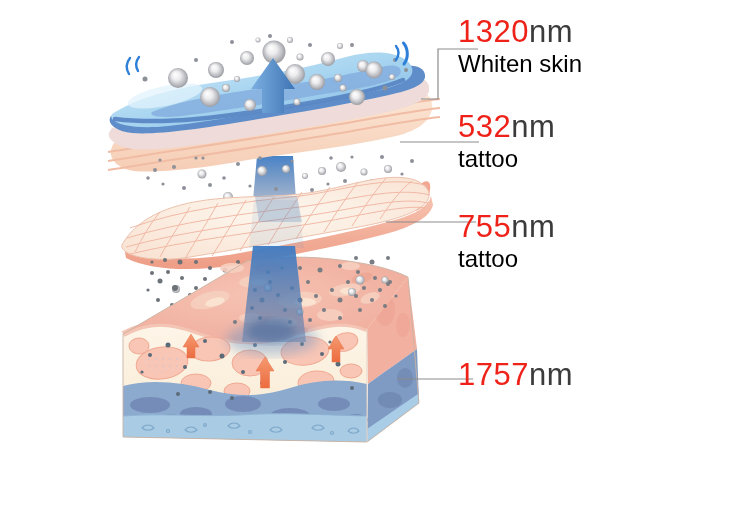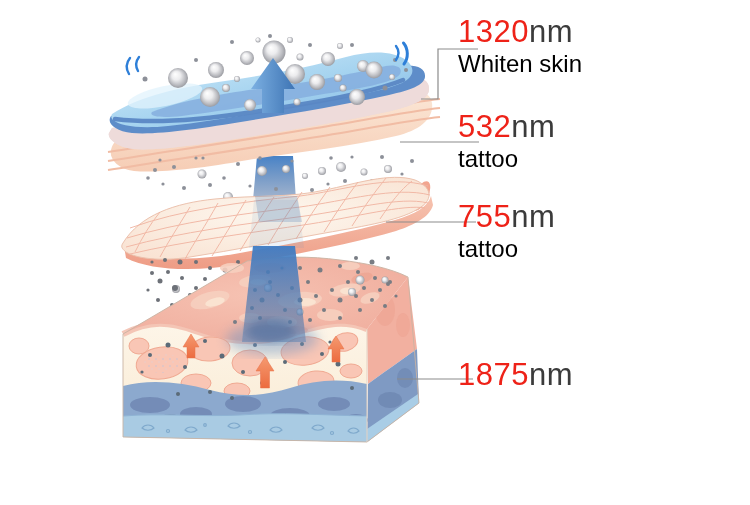--- a/index.html
+++ b/index.html
@@ -3,21 +3,21 @@
 <meta charset="utf-8">
 <style>
   html,body{margin:0;padding:0;background:#fff;}
   .stage{position:relative;width:750px;height:505px;background:#fff;overflow:hidden;
          font-family:"Liberation Sans",sans-serif;}
   .stage svg{position:absolute;left:0;top:0;}
   .label{position:absolute;left:458px;width:164px;text-align:left;}
   .wavelength{font-size:31px;line-height:37px;color:#3b3b3b;letter-spacing:.5px;white-space:nowrap;}
   .wavelength .num{color:#ee2218;}
   .desc{font-size:24px;line-height:28px;color:#000000;white-space:nowrap;}
-  .l1{top:13px;} .l2{top:108px;} .l3{top:198px;} .l4{top:356px;}
+  .l1{top:13px;} .l2{top:108px;} .l3{top:208px;} .l4{top:356px;}
 </style>
 </head>
 <body>
 
 <div class="stage">
 
 <svg width="750" height="505" viewBox="0 0 750 505">
   <defs>
     <linearGradient id="blueTopG" x1="0" y1="0" x2="1" y2="1">
       <stop offset="0" stop-color="#d6eefb"></stop>
@@ -445,16 +445,16 @@
 </div>
 <div class="label l2">
   <div class="wavelength"><span class="num">532</span><span class="unit">nm</span></div>
   <div class="desc">tattoo</div>
 </div>
 <div class="label l3">
   <div class="wavelength"><span class="num">755</span><span class="unit">nm</span></div>
   <div class="desc">tattoo</div>
 </div>
 <div class="label l4">
-  <div class="wavelength"><span class="num">1875</span><span class="unit">nm</span></div>
+  <div class="wavelength"><span class="num">1757</span><span class="unit">nm</span></div>
 </div>
 
 </div>
 
 </body></html>

